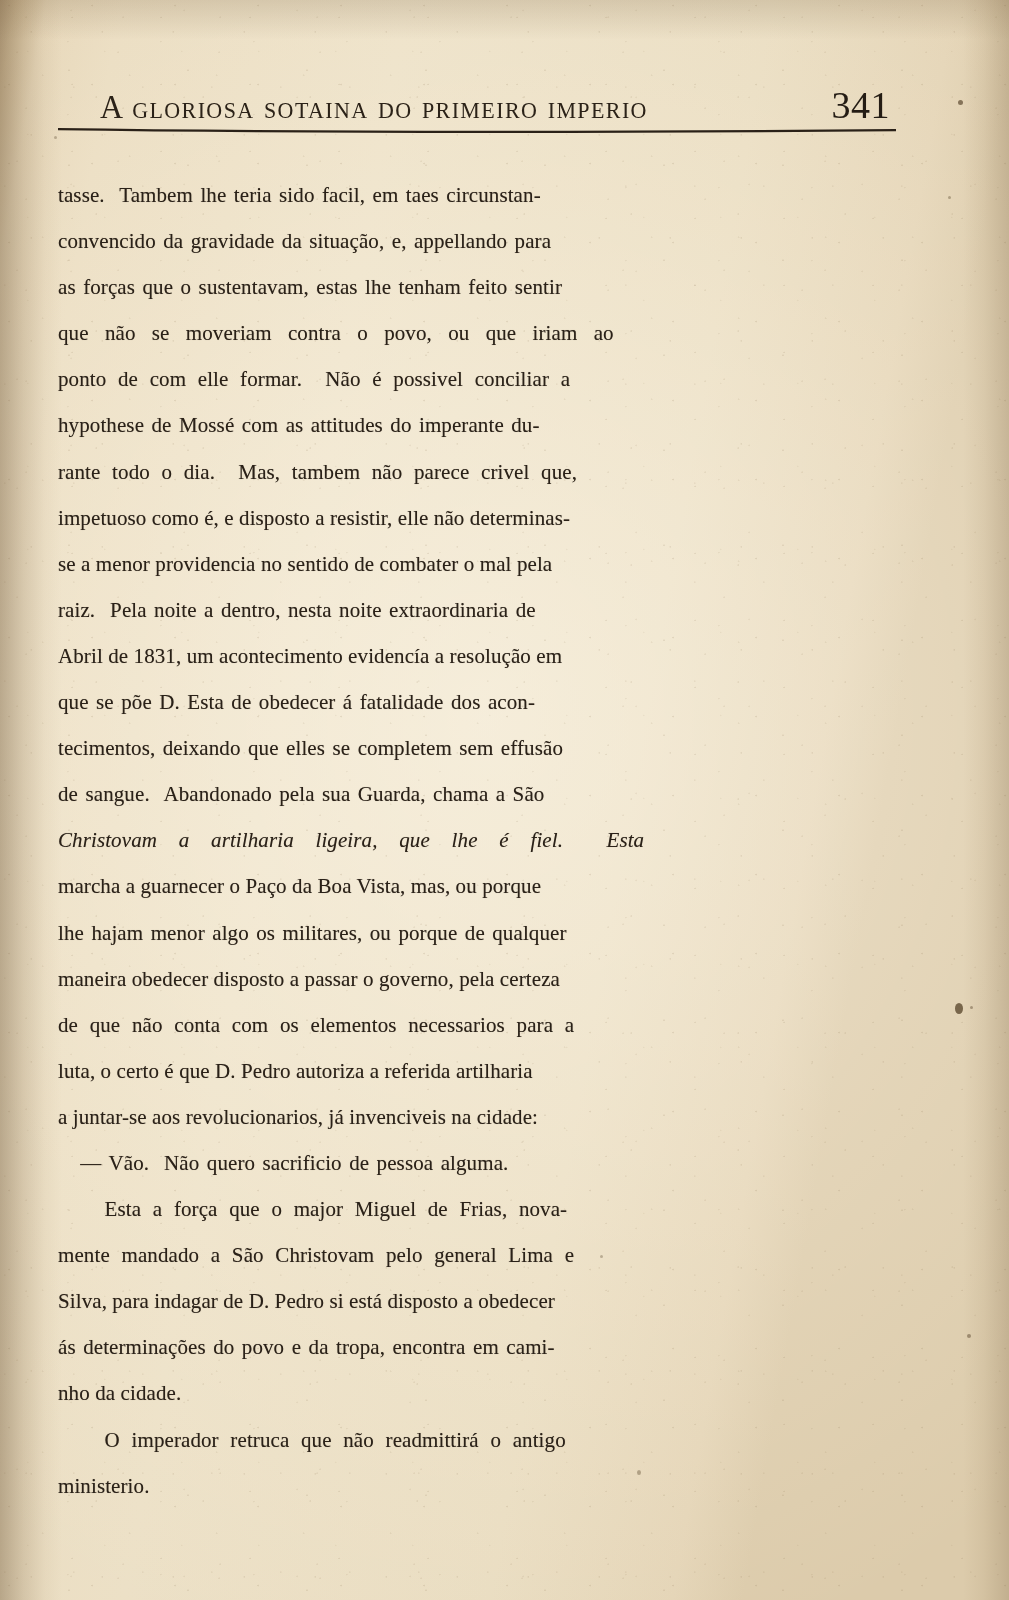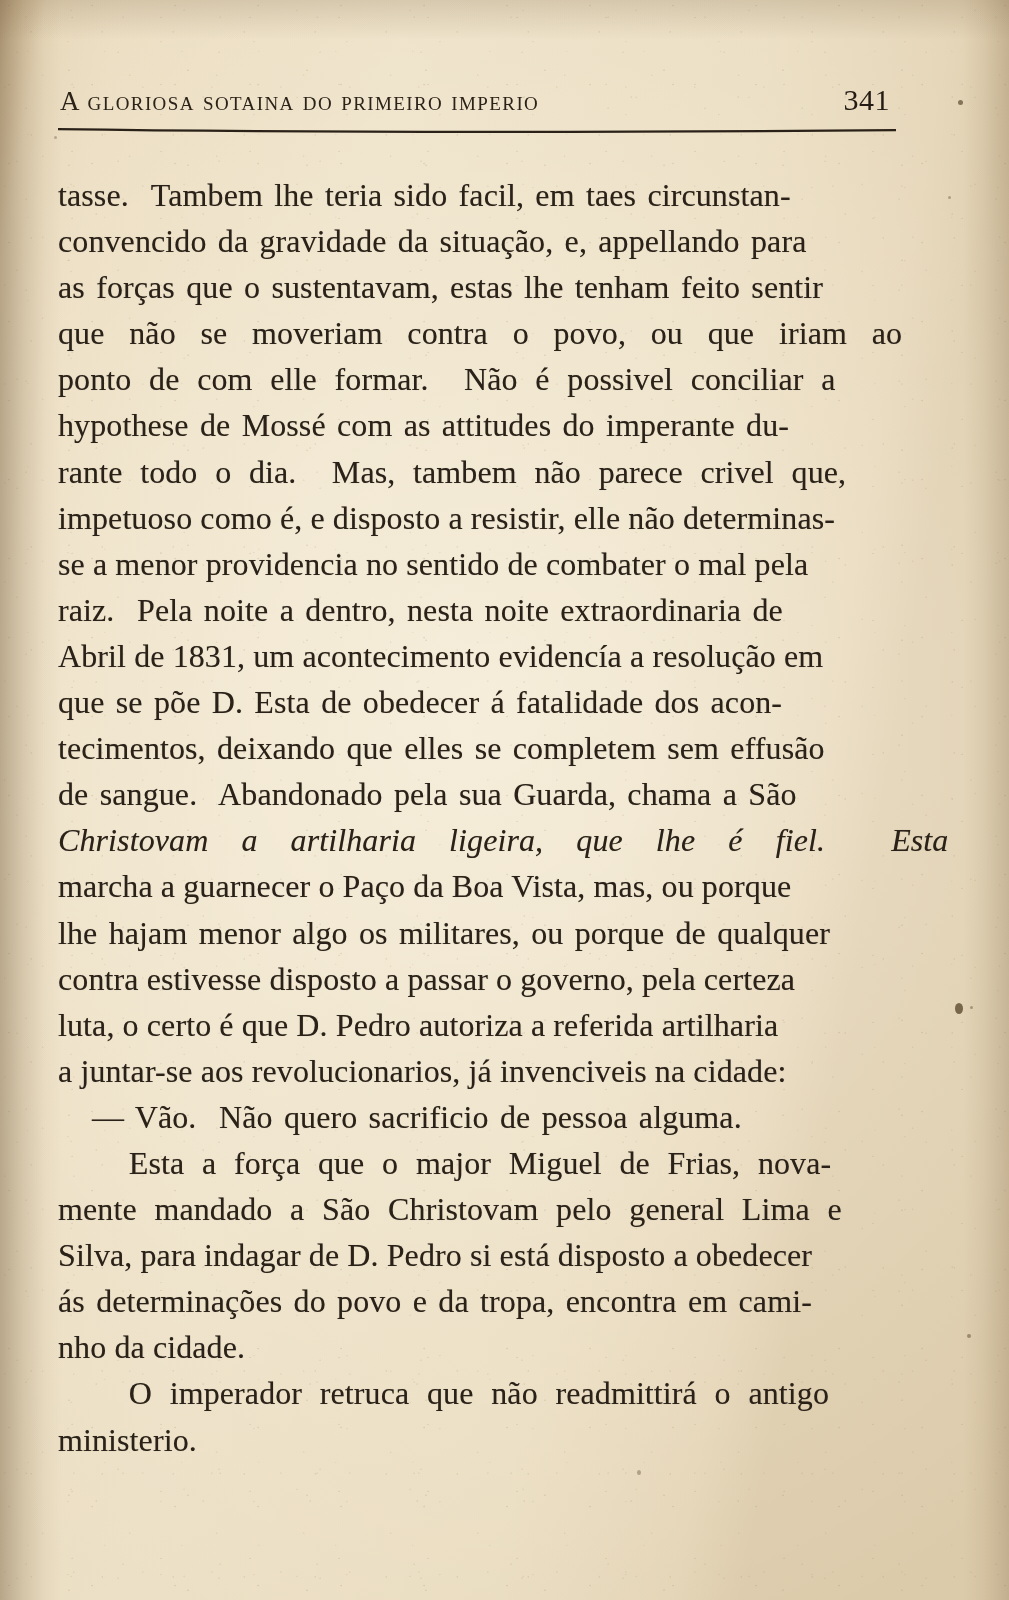--- a/index.html
+++ b/index.html
@@ -96,30 +96,31 @@
     position: absolute;
     left: 60px;
     top: 83px;
     width: 830px;
     display: flex;
     align-items: baseline;
     justify-content: space-between;
     color: #2b2218;
   }
   .runhead-title {
-    font-size: 27px;
+    font-size: 32px;
     letter-spacing: 1.4px;
     white-space: nowrap;
     font-variant: small-caps;
     text-transform: lowercase;
     transform: scaleY(1.02);
+    margin-left: 40px;
   }
   .runhead-title::first-letter { text-transform: uppercase; }
   .runhead-folio {
-    font-size: 30px;
+    font-size: 38px;
     letter-spacing: 0.5px;
     padding-left: 26px;
     color: #241c14;
   }
 
   .rule {
     position: absolute;
     left: 58px;
     top: 128px;
     width: 838px;
@@ -132,21 +133,21 @@
   .textblock {
     position: absolute;
     left: 58px;
     top: 172px;
     width: 852px;
     color: #2a2118;
   }
   .ln {
     display: block;
     height: 46.1px;
-    font-size: 32px;
+    font-size: 21px;
     line-height: 46.1px;
     white-space: pre;
     letter-spacing: 0.1px;
     color: #2a2118;
     text-shadow: 0 0 0.7px rgba(42,33,24,0.35);
   }
   
   .ln.j   { word-spacing: 0.10em; }
   .ln.j2  { word-spacing: 0.30em; }
   .ln.j3  { word-spacing: 0.52em; }
@@ -198,21 +199,22 @@
       <span class="ln ">impetuoso como é, e disposto a resistir, elle não determinas-</span>
       <span class="ln ">se a menor providencia no sentido de combater o mal pela</span>
       <span class="ln j">raiz.  Pela noite a dentro, nesta noite extraordinaria de</span>
       <span class="ln ">Abril de 1831, um acontecimento evidencía a resolução em</span>
       <span class="ln j">que se põe D. Esta de obedecer á fatalidade dos acon-</span>
       <span class="ln j">tecimentos, deixando que elles se completem sem effusão</span>
       <span class="ln j">de sangue.  Abandonado pela sua Guarda, chama a São</span>
       <span class="ln j4">Christovam a artilharia ligeira, que lhe é fiel.  Esta</span>
       <span class="ln ">marcha a guarnecer o Paço da Boa Vista, mas, ou porque</span>
       <span class="ln j">lhe hajam menor algo os militares, ou porque de qualquer</span>
-      <span class="ln ">contra estivesse disposto a passar o governo, pela certeza</span>
+      <span class="ln ">maneira obedecer disposto a passar o governo, pela certeza</span>
+      <span class="ln j2">de que não conta com os elementos necessarios para a</span>
       <span class="ln ">luta, o certo é que D. Pedro autoriza a referida artilharia</span>
       <span class="ln ">a juntar-se aos revolucionarios, já invenciveis na cidade:</span>
       <span class="ln j">   — Vão.  Não quero sacrificio de pessoa alguma.</span>
       <span class="ln j2">    Esta a força que o major Miguel de Frias, nova-</span>
       <span class="ln j2">mente mandado a São Christovam pelo general Lima e</span>
       <span class="ln ">Silva, para indagar de D. Pedro si está disposto a obedecer</span>
       <span class="ln j">ás determinações do povo e da tropa, encontra em cami-</span>
       <span class="ln ">nho da cidade.</span>
       <span class="ln j2">    O imperador retruca que não readmittirá o antigo</span>
       <span class="ln ">ministerio.</span>

